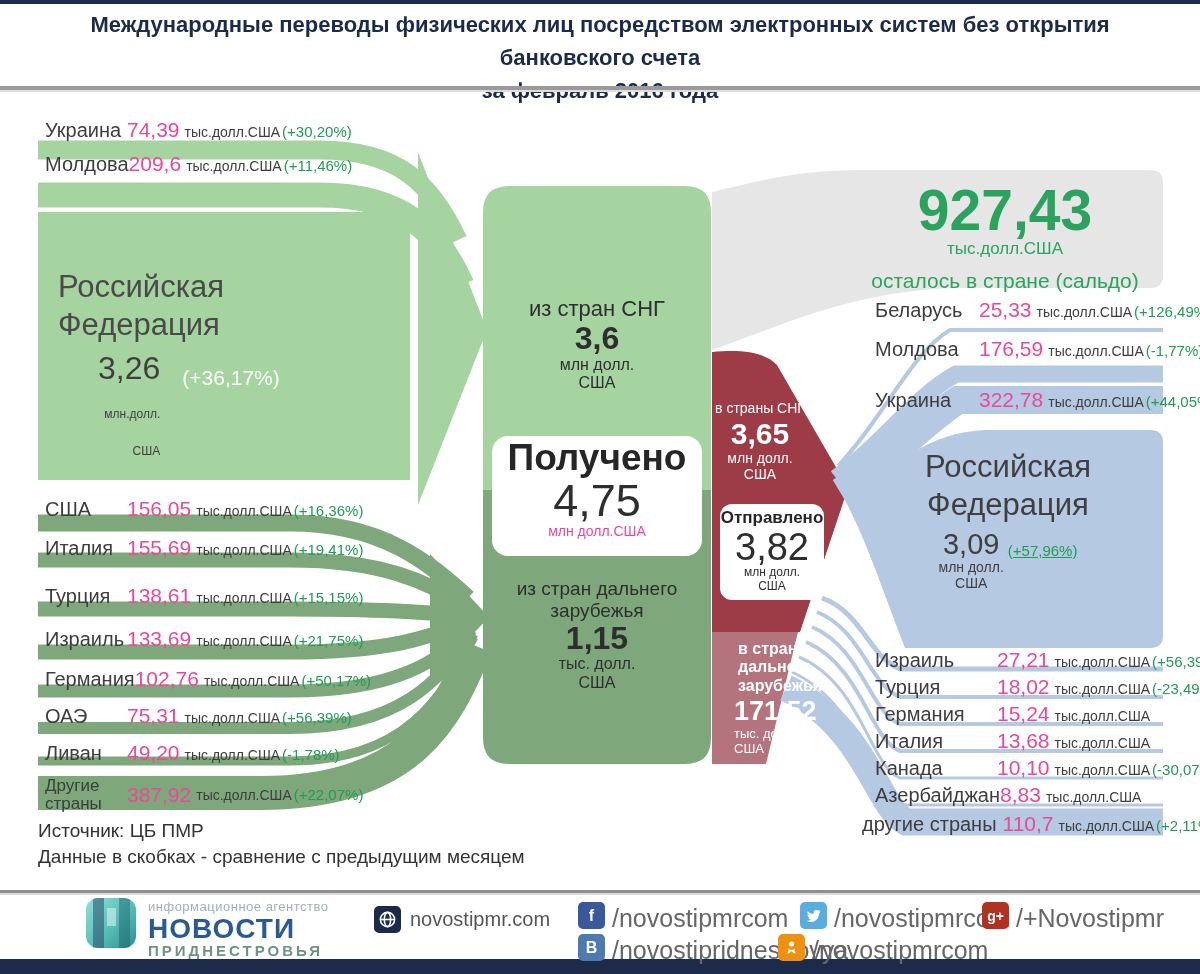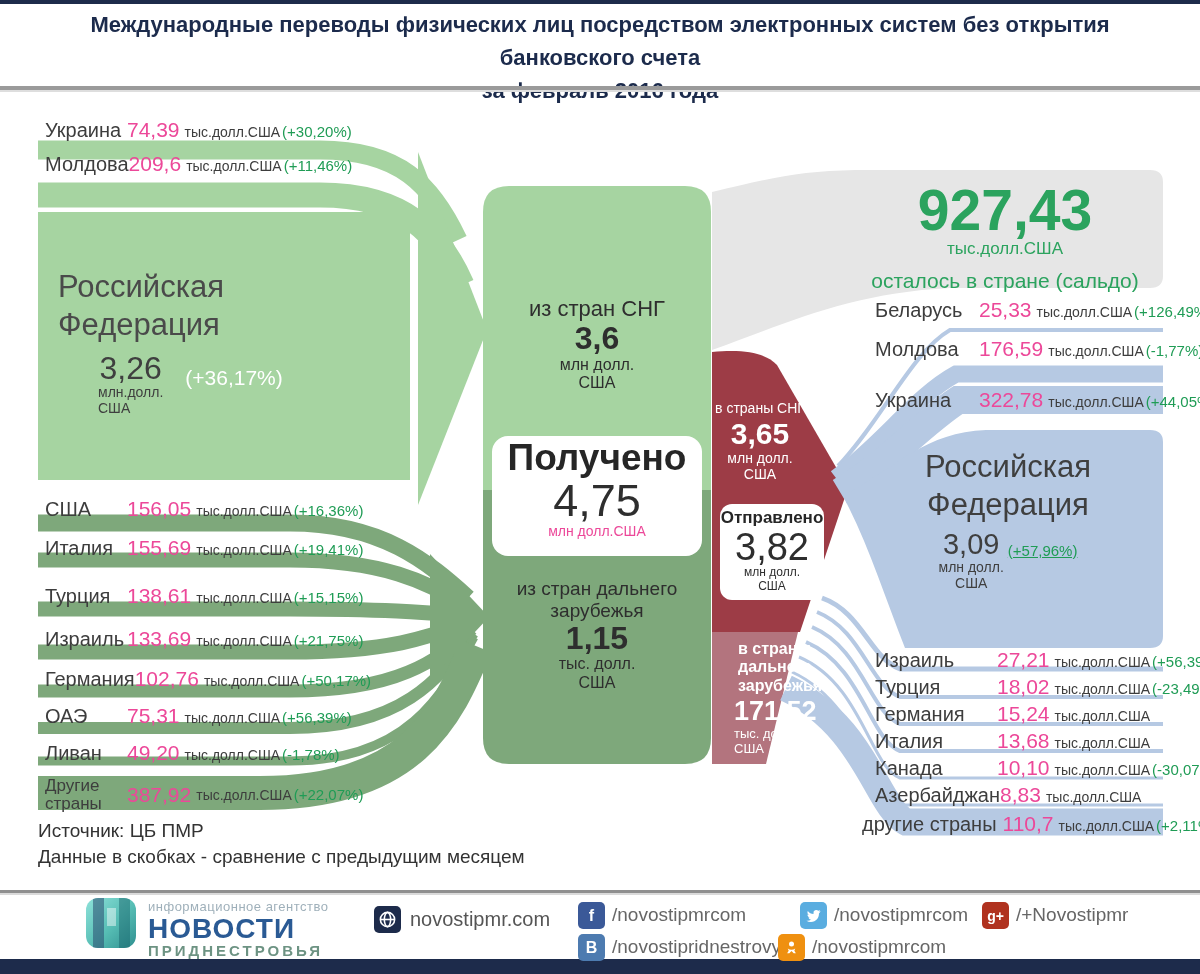--- a/index.html
+++ b/index.html
@@ -20,21 +20,21 @@
   .row .u{font-size:14px;color:#3d3d3d;margin-right:2px;}
   .row .p{font-size:15px;color:#1f9c55;}
   .lbl-l{min-width:82px;display:inline-block;}
   .lbl-r{min-width:104px;display:inline-block;}
   .lbl-r2{min-width:122px;display:inline-block;}
 
   .rf-left{position:absolute;left:58px;top:268px;z-index:3;}
   .rf-left .nm{font-size:31px;color:#4a4a4a;line-height:1.22;}
   .rf-left .vwrap{display:flex;align-items:flex-start;margin-top:8px;margin-left:40px;}
   .rf-left .big{font-size:32px;color:#3f3f3f;text-align:center;line-height:1;}
-  .rf-left .unit{font-size:14px;color:#3f3f3f;text-align:left;line-height:1.15;}
+  .rf-left .unit{font-size:12px;color:#3f3f3f;text-align:right;line-height:1.15;margin-top:24px;}
   .rf-left .chg{font-size:21px;color:#fff;margin-left:22px;margin-top:14px;}
 
   .center-txt{position:absolute;left:483px;width:228px;text-align:center;z-index:3;color:#2e2e2e;}
   .center-txt .s1{font-size:22px;}
   .center-txt .s2{font-size:32px;font-weight:bold;line-height:1.05;}
   .center-txt .s3{font-size:16px;line-height:1.15;}
 
   .poluchено-box,.white-box{position:absolute;background:#fff;border-radius:16px;z-index:4;text-align:center;}
   .box-rcv{left:492px;top:436px;width:210px;height:120px;}
   .box-rcv .t{font-size:37px;font-weight:bold;color:#262626;line-height:1.08;margin-top:2px;}
@@ -78,21 +78,21 @@
   .logo-icon .b1{position:absolute;left:7px;top:0;width:11px;height:50px;background:rgba(42,74,112,.55);}
   .logo-icon .b2{position:absolute;left:21px;top:10px;width:9px;height:18px;background:rgba(255,255,255,.45);}
   .logo-icon .b3{position:absolute;left:33px;top:0;width:11px;height:50px;background:rgba(23,96,104,.45);}
   .logo-txt{position:absolute;left:148px;top:900px;line-height:1.05;}
   .logo-txt .a{font-size:13px;color:#9fb0ba;letter-spacing:.5px;}
   .logo-txt .n1{font-size:28px;font-weight:bold;color:#2a5a94;letter-spacing:1px;}
   .logo-txt .n2{font-size:15px;font-weight:bold;color:#6d9383;letter-spacing:3px;}
 
   .sicon{position:absolute;width:27px;height:27px;border-radius:5px;color:#fff;
          display:flex;align-items:center;justify-content:center;font-weight:bold;font-size:16px;z-index:3;}
-  .shandle{position:absolute;font-size:19px;color:#666;z-index:3;white-space:nowrap;}
+  .shandle{position:absolute;font-size:25px;color:#666;z-index:3;white-space:nowrap;}
   .site{position:absolute;left:410px;top:908px;font-size:20px;color:#555;z-index:3;}
 </style>
 </head>
 <body>
 
 <div class="stage">
   <div class="topline"></div>
 
   <div class="hdr">
     <div>Международные переводы физических лиц посредством электронных систем без открытия банковского счета</div>

